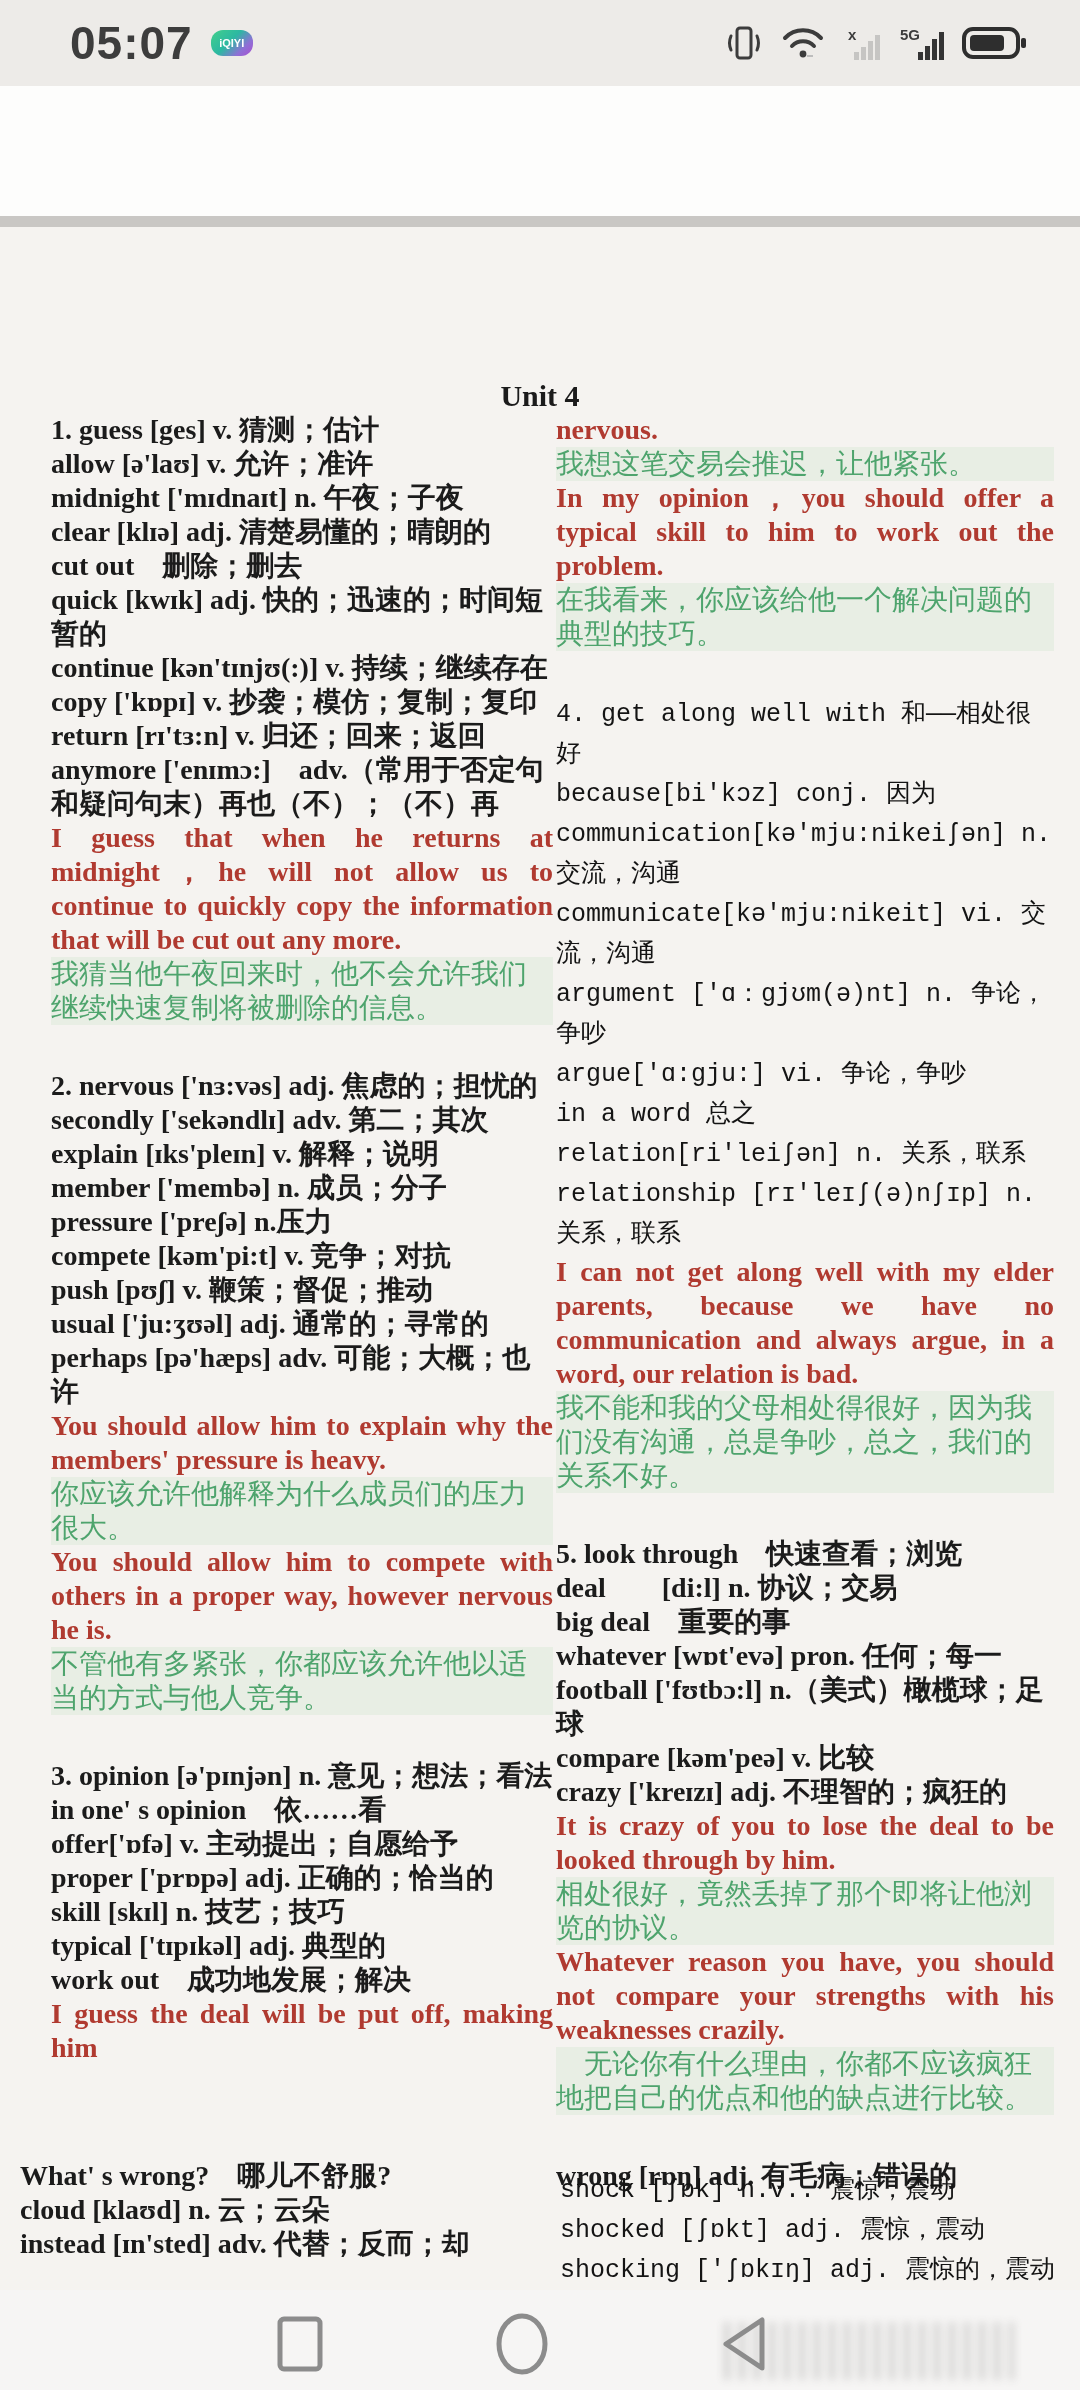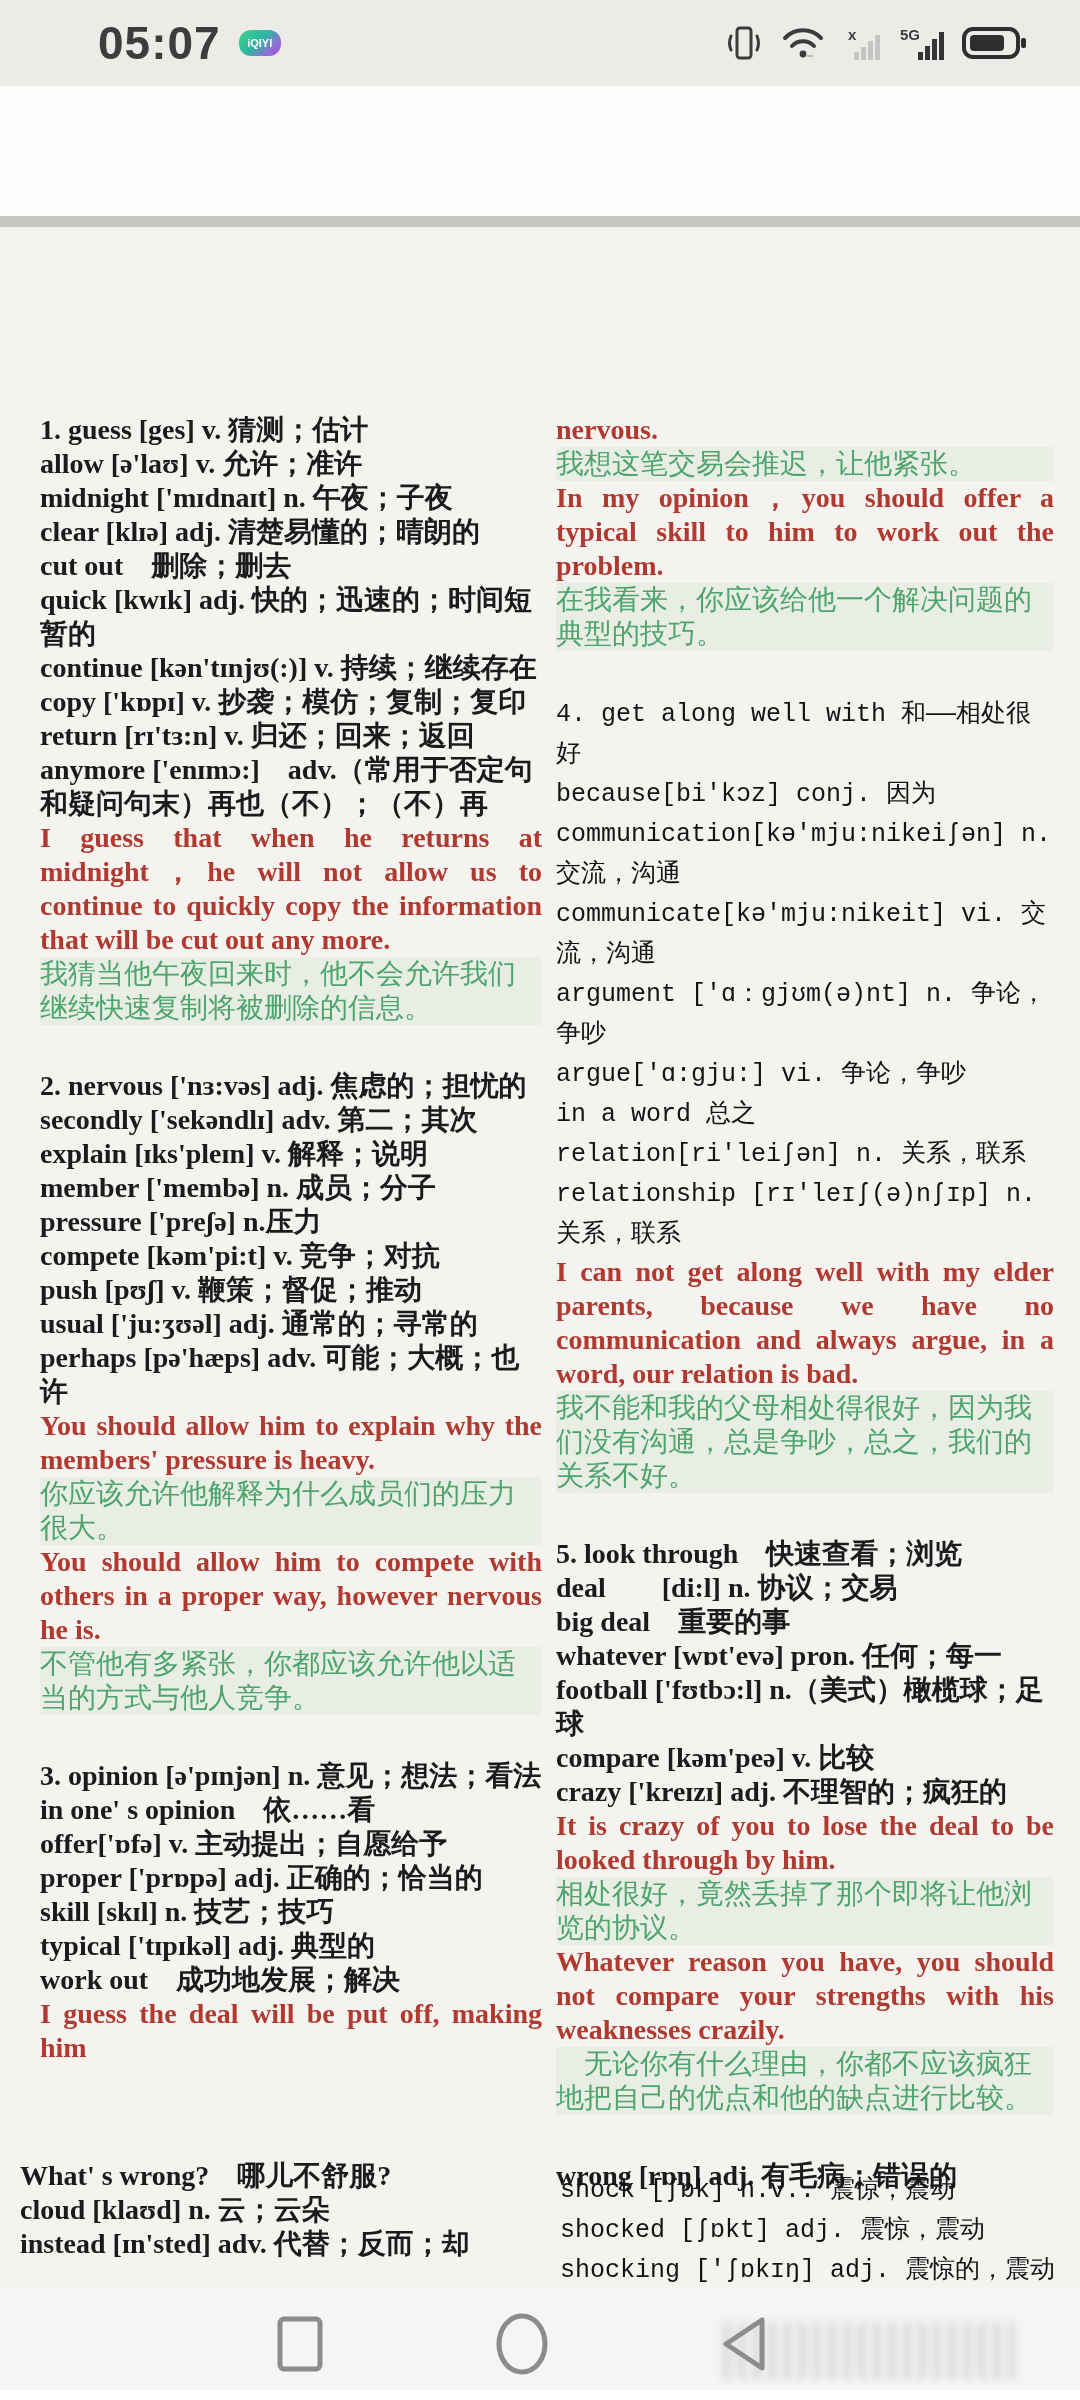--- a/index.html
+++ b/index.html
@@ -8,40 +8,40 @@
     --black:#1b1b1b;
   }
   *{box-sizing:border-box;}
   html,body{margin:0;padding:0;}
   body{width:1080px;height:2400px;position:relative;background:#ffffff;
        font-family:"Liberation Serif", serif;overflow:hidden;}
   #screen{position:absolute;inset:0;width:1080px;height:2400px;overflow:hidden;}
 
   
   .status-bar{position:absolute;top:0;left:0;width:1080px;height:86px;
-      background:#edebe8;display:flex;align-items:center;padding:0 52px 0 98px;}
+      background:#edebe8;display:flex;align-items:center;padding:0 52px 0 70px;}
   .sb-time{font-family:"Liberation Sans", sans-serif;font-weight:bold;
       font-size:46px;color:#3d3d3d;letter-spacing:1px;}
   .sb-badge{width:42px;height:26px;border-radius:12px;margin-left:18px;
       background:linear-gradient(135deg,#43d08b 0%,#2cb8a2 45%,#8f6fd6 75%,#a94fd0 100%);
       display:flex;align-items:center;justify-content:center;
       font-family:"Liberation Sans", sans-serif;font-size:11px;color:#fff;font-weight:bold;}
   .sb-icons{margin-left:auto;display:flex;align-items:center;gap:16px;}
   .sb-icons svg{display:block;}
 
   
   .white-band{position:absolute;top:86px;left:0;width:1080px;height:130px;background:#fdfdfc;}
   .divider-band{position:absolute;top:216px;left:0;width:1080px;height:11px;background:#c9c7c4;}
 
   
   .doc{position:absolute;top:227px;left:0;width:1080px;height:2063px;background:#f5f3f0;}
   .doc-title{position:absolute;top:152px;left:0;width:1080px;text-align:center;
       font-size:30px;font-weight:bold;color:var(--black);}
   .col{position:absolute;font-size:28px;line-height:34px;color:var(--black);}
-  .col-left{left:40px;top:186px;width:502px;}
+  .col-left{left:51px;top:186px;width:502px;}
   .col-right{left:556px;top:186px;width:498px;}
   .bottom-left{left:20px;top:1932px;width:510px;}
   .bottom-right{left:560px;top:1944px;width:510px;}
 
   .line{margin:0;}
   .line-black{font-weight:bold;color:var(--black);}
   .line-red{font-weight:bold;color:var(--red);text-align:justify;}
   .line-green{color:var(--green);background:rgba(198,228,198,0.28);}
   .line-mono{font-family:"Liberation Mono", monospace;font-size:25px;line-height:40px;
       color:#141414;}
@@ -108,20 +108,21 @@
           <rect x="59" y="14" width="5" height="10" rx="2" fill="#2e2e2e"></rect>
         </svg>
       </span>
     </span>
   </div>
 
   <div class="white-band"></div>
   <div class="divider-band"></div>
 
   <div class="doc">
+    <div class="doc-title">Unit 4</div>
     <div class="col col-left">
         <div class="line line-black">1. guess [ges] v. 猜测；估计</div>
         <div class="line line-black">allow [ə'laʊ] v. 允许；准许</div>
         <div class="line line-black">midnight ['mɪdnaɪt] n. 午夜；子夜</div>
         <div class="line line-black">clear [klɪə] adj. 清楚易懂的；晴朗的</div>
         <div class="line line-black">cut out　删除；删去</div>
         <div class="line line-black">quick [kwɪk] adj. 快的；迅速的；时间短暂的</div>
         <div class="line line-black">continue [kən'tɪnjʊ(:)] v. 持续；继续存在</div>
         <div class="line line-black">copy ['kɒpɪ] v. 抄袭；模仿；复制；复印</div>
         <div class="line line-black">return [rɪ'tɜ:n] v. 归还；回来；返回</div>

